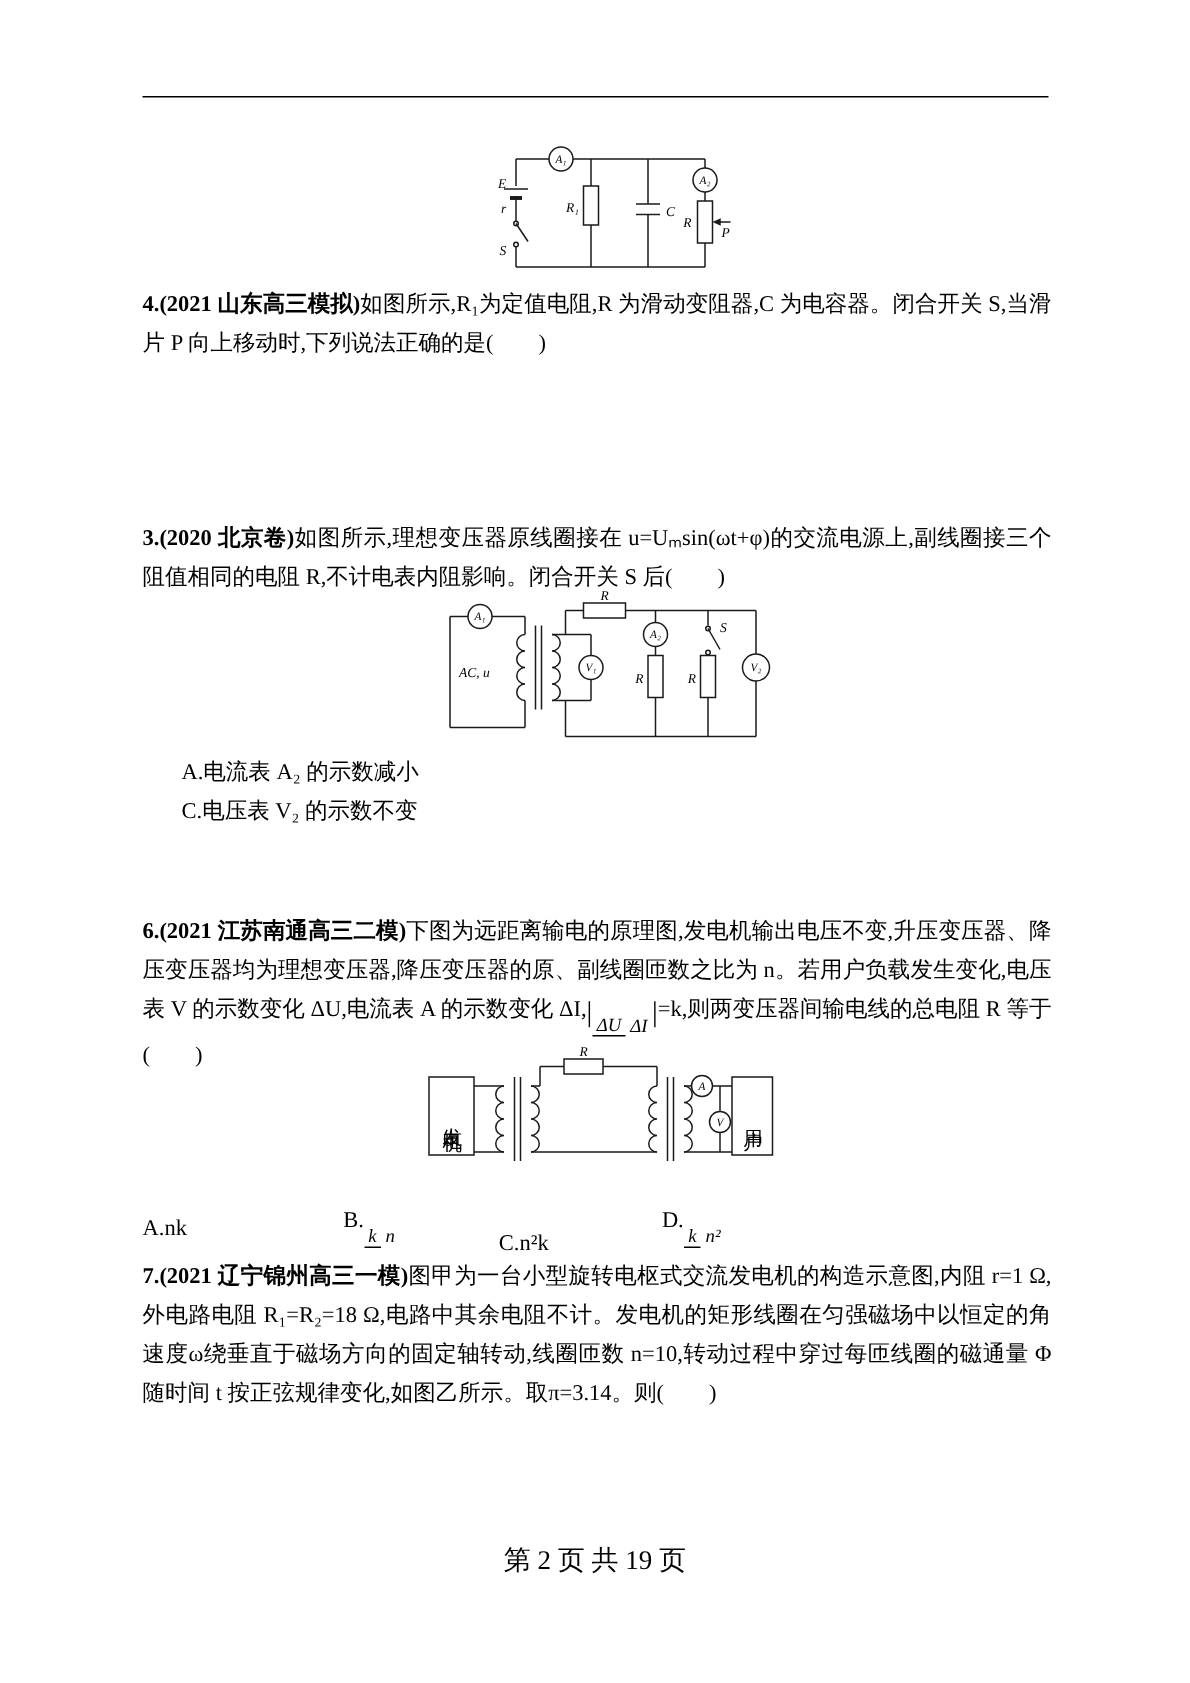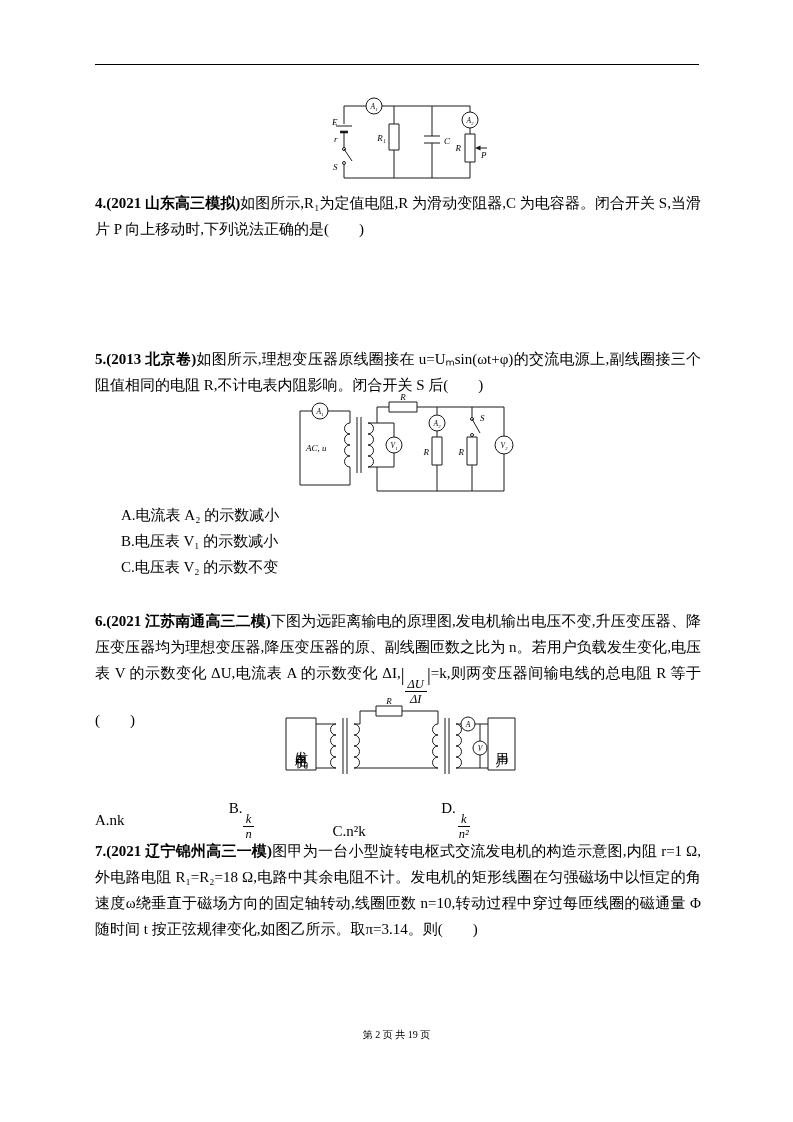--- a/index.html
+++ b/index.html
@@ -18,31 +18,31 @@
   svg * { vector-effect:non-scaling-stroke; }
   .wire { stroke:#1a1a1a; stroke-width:1; fill:none; }
   .comp { stroke:#1a1a1a; stroke-width:1; fill:#fff; }
   .svglbl { font-family:"Liberation Serif",serif; font-style:italic; font-size:9px; fill:#000; }
   .svgmeter { font-family:"Liberation Serif",serif; font-size:7.5px; fill:#000; font-style:italic; }
   .vlabel {
     position:absolute; display:flex; align-items:center; justify-content:center;
     writing-mode:vertical-rl; font-size:13px; letter-spacing:2px;
   }
   .frac {
-    display:inline-flex; flex-direction:column; align-items:center;
+    display:inline-flex; flex-direction:row; align-items:center;
     vertical-align:-0.8em; line-height:1.15; font-size:12.5px;
     font-style:italic; font-family:"Liberation Serif",serif;
   }
   .frac .num { padding:0 3px; border-bottom:1px solid #000; }
   .frac .den { padding:0 3px; }
   .absbar { font-size:19px; vertical-align:-0.18em; font-weight:300; }
   .math { }
   .optrow { position:absolute; left:95px; width:606px; }
   .optrow .cell { display:inline-block; vertical-align:middle; }
-  .footer { position:absolute; left:0; top:1028px; width:793px; text-align:center; font-size:10px; }
+  .footer { position:absolute; left:0; top:1028px; width:793px; text-align:center; font-size:18px; }
 </style>
 </head>
 <body>
 
 <div class="rule"></div>
 
 <div class="figure" style="left:330px; top:90px;">
   <svg width="160" height="100" viewBox="0 0 160 100">
 
     <g>
@@ -94,21 +94,21 @@
     <text class="svglbl" x="131" y="61" text-anchor="end">R</text>
     <text class="svglbl" x="151" y="68">P</text>
   </svg>
 </div>
 
 <div class="qblock" style="top:190px;">
   <span class="prefix">4.(2021 山东高三模拟)</span><span>如图所示,R₁为定值电阻,R 为滑动变阻器,C 为电容器。闭合开关 S,当滑片 P 向上移动时,下列说法正确的是(　　)</span>
 </div>
 
 <div class="qblock" style="top:346px;">
-  <span class="prefix">5.(2013 北京卷)</span><span>如图所示,理想变压器原线圈接在 u=Uₘsin(ωt+φ)的交流电源上,副线圈接三个阻值相同的电阻 R,不计电表内阻影响。闭合开关 S 后(　　)</span>
+  <span class="prefix">3.(2020 北京卷)</span><span>如图所示,理想变压器原线圈接在 u=Uₘsin(ωt+φ)的交流电源上,副线圈接三个阻值相同的电阻 R,不计电表内阻影响。闭合开关 S 后(　　)</span>
 </div>
 
 <div class="figure" style="left:282px; top:393px;">
   <svg width="250" height="112" viewBox="0 0 250 112">
 
     <g>
       <path class="wire" d="M18,18 V92 M18,18 H68 M68,18 V30 M68,74 V92 M18,92 H68"></path>
     </g>
 
     <path class="wire" d="M68,30 a5.5,5.5 0 0 0 0,11 a5.5,5.5 0 0 0 0,11 a5.5,5.5 0 0 0 0,11 a5.5,5.5 0 0 0 0,11"></path>
@@ -159,21 +159,20 @@
     <text class="svglbl" x="24" y="58">AC, u</text>
     <text class="svglbl" x="121" y="7" text-anchor="middle">R</text>
     <text class="svglbl" x="147" y="62" text-anchor="end">R</text>
     <text class="svglbl" x="182" y="62" text-anchor="end">R</text>
     <text class="svglbl" x="198" y="28">S</text>
   </svg>
 </div>
 
 <div class="qblock" style="top:502px;margin-left:26px;">
   <div class="opt">A.电流表 A₂ 的示数减小</div>
-  <div class="opt">B.电压表 V₁ 的示数减小</div>
   <div class="opt">C.电压表 V₂ 的示数不变</div>
 </div>
 
 <div class="qblock" style="top:608px;">
   <span class="prefix">6.(2021 江苏南通高三二模)</span><span>下图为远距离输电的原理图,发电机输出电压不变,升压变压器、降压变压器均为理想变压器,降压变压器的原、副线圈匝数之比为 n。若用户负载发生变化,电压表 V 的示数变化 ΔU,电流表 A 的示数变化 ΔI,</span><span class="absbar">|</span><span class="frac">
       <span class="num">ΔU</span>
       <span class="den">ΔI</span>
     </span><span class="absbar">|</span><span>=k,则两变压器间输电线的总电阻 R 等于(　　)</span>
 </div>
 

